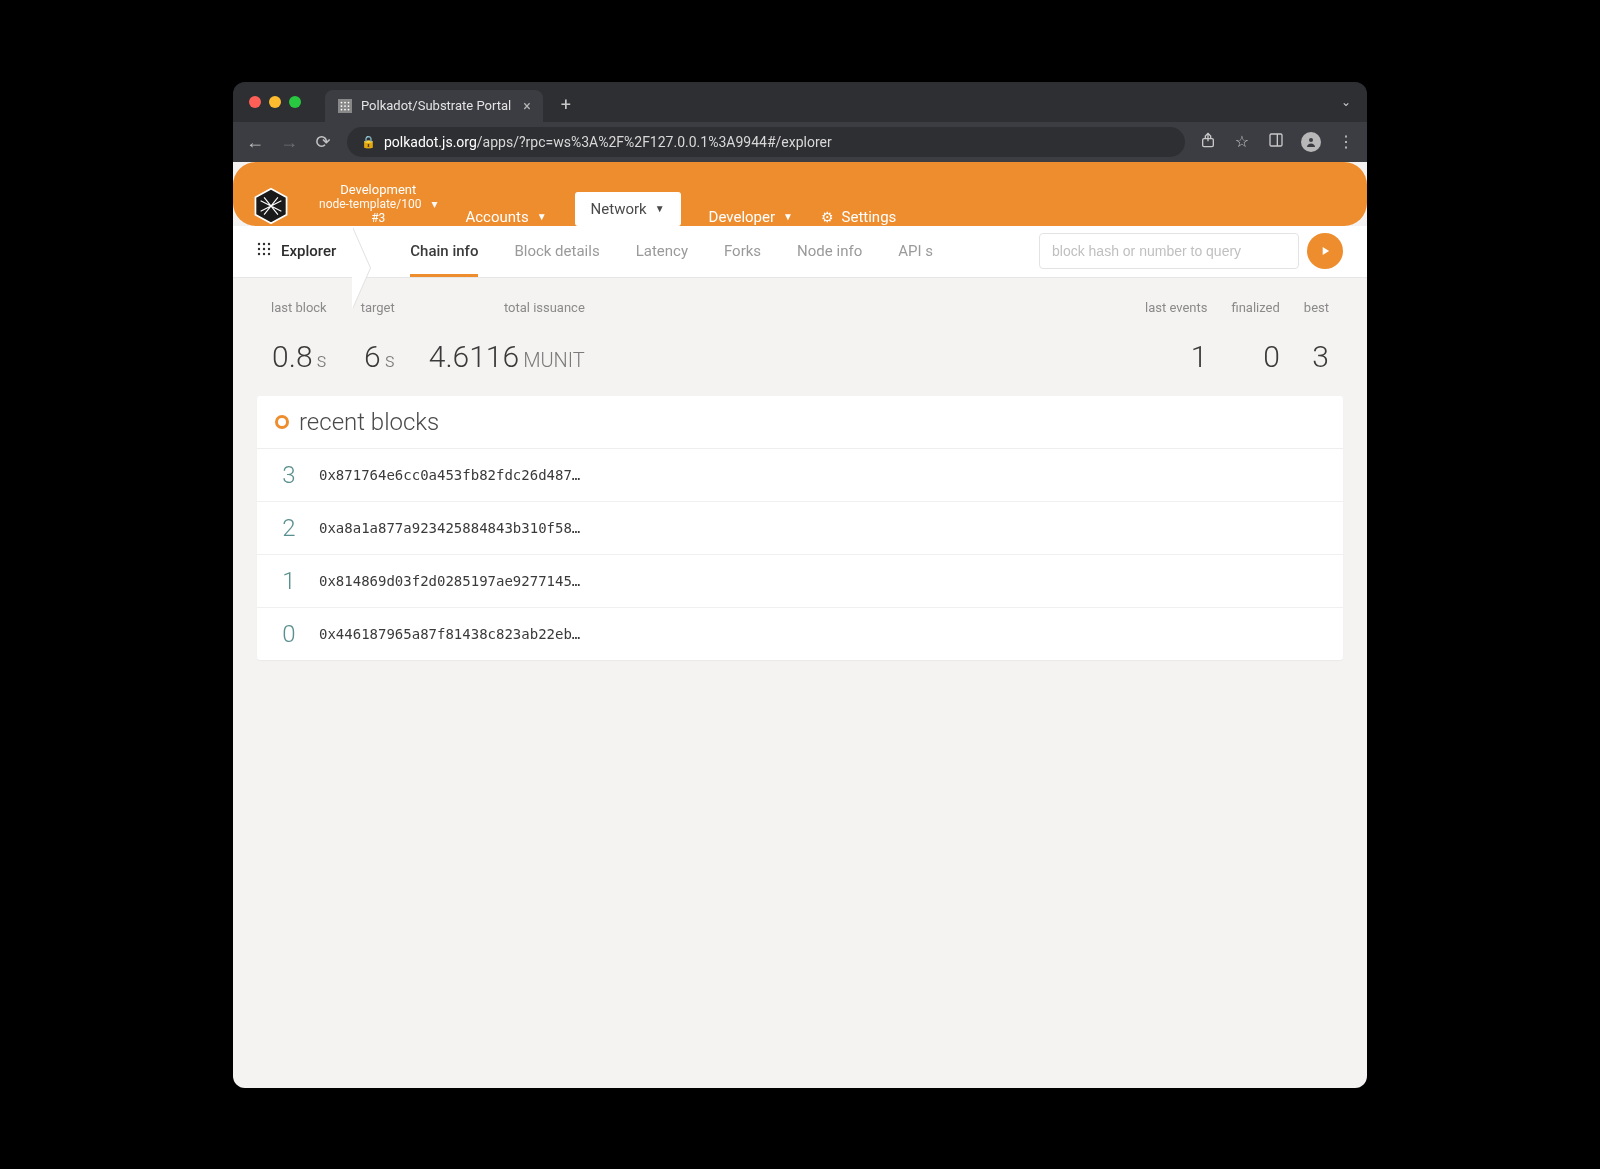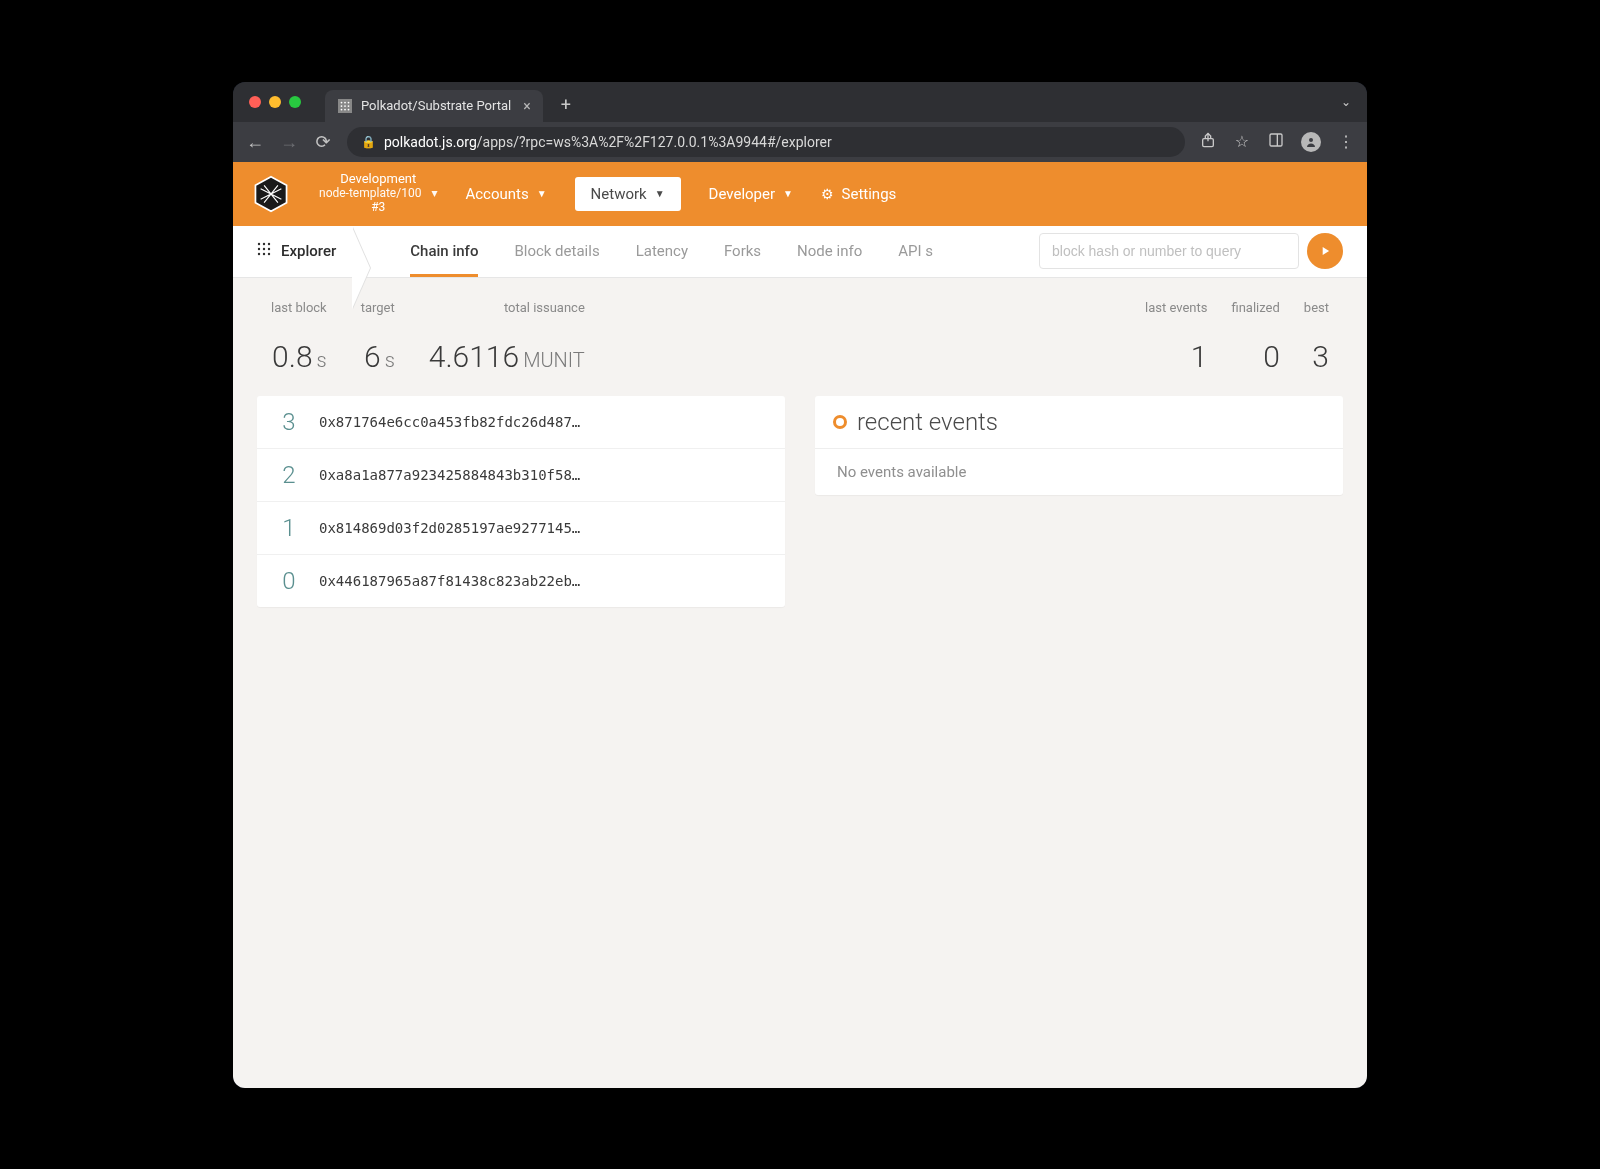--- a/index.html
+++ b/index.html
@@ -88,24 +88,25 @@
     .app {
       flex: 1;
       background: #f5f3f1;
       display: flex;
       flex-direction: column;
     }
     .top-nav {
       background: #ee8d2d;
       height: 64px;
       display: flex;
-      align-items: center;
+      align-items: flex-end;
       padding: 0 18px;
       gap: 28px;
       color: #fff;
+      border-radius: 23px;
     }
     .logo {
       width: 40px; height: 40px;
       display: flex; align-items: center; justify-content: center;
     }
     .logo svg { width: 38px; height: 38px; }
     .node-info {
       display: flex; flex-direction: column; line-height: 1.15; font-size: 13px;
       color: #fff; min-width: 115px;
     }
@@ -389,39 +390,36 @@
       <div class="stat right" style="margin-right:0">
         <span class="label">best</span>
         <span class="value">
             <span>3</span>
           </span>
       </div>
     </div>
 
     <div class="cards">
       <div class="card">
+        <div class="card-head">
+          <span class="bullet"></span>
+          <span class="title">recent blocks</span>
+        </div>
         <div class="row">
           <span class="num">3</span>
           <span class="hash">0x871764e6cc0a453fb82fdc26d487…</span>
         </div>
         <div class="row">
           <span class="num">2</span>
           <span class="hash">0xa8a1a877a923425884843b310f58…</span>
         </div>
         <div class="row">
           <span class="num">1</span>
           <span class="hash">0x814869d03f2d0285197ae9277145…</span>
         </div>
         <div class="row">
           <span class="num">0</span>
           <span class="hash">0x446187965a87f81438c823ab22eb…</span>
         </div>
       </div>
-      <div class="card" style="align-self:flex-start">
-        <div class="card-head">
-          <span class="bullet"></span>
-          <span class="title">recent events</span>
-        </div>
-        <div class="empty">No events available</div>
-      </div>
     </div>
   </div>
 </div>
 
 </body></html>

